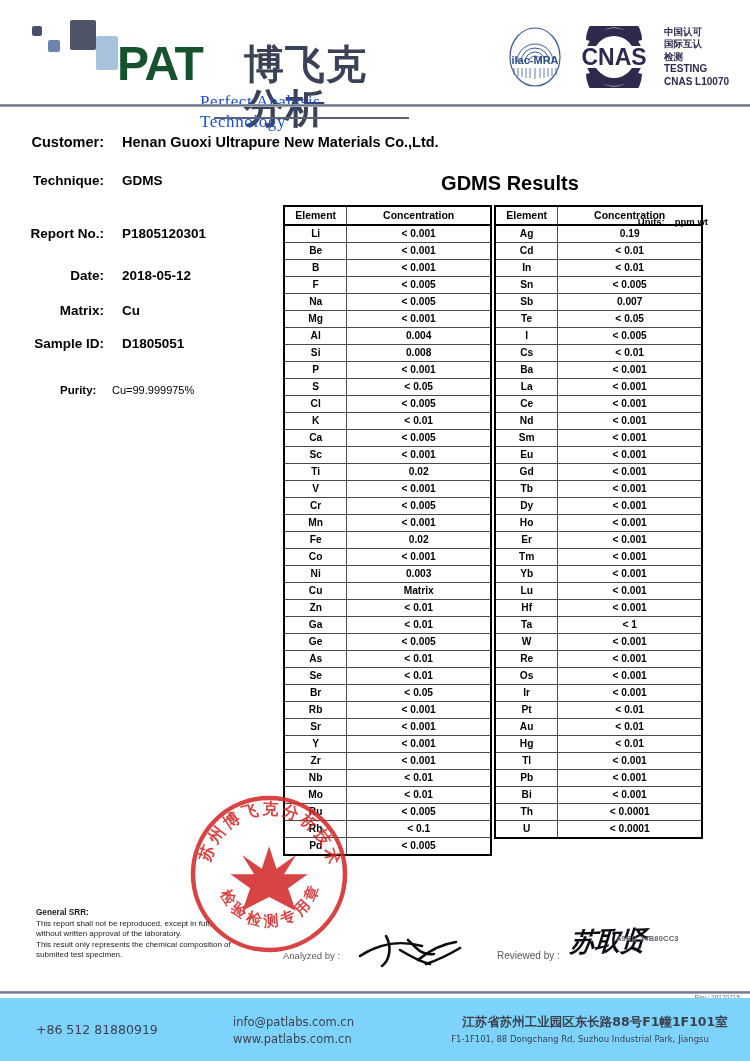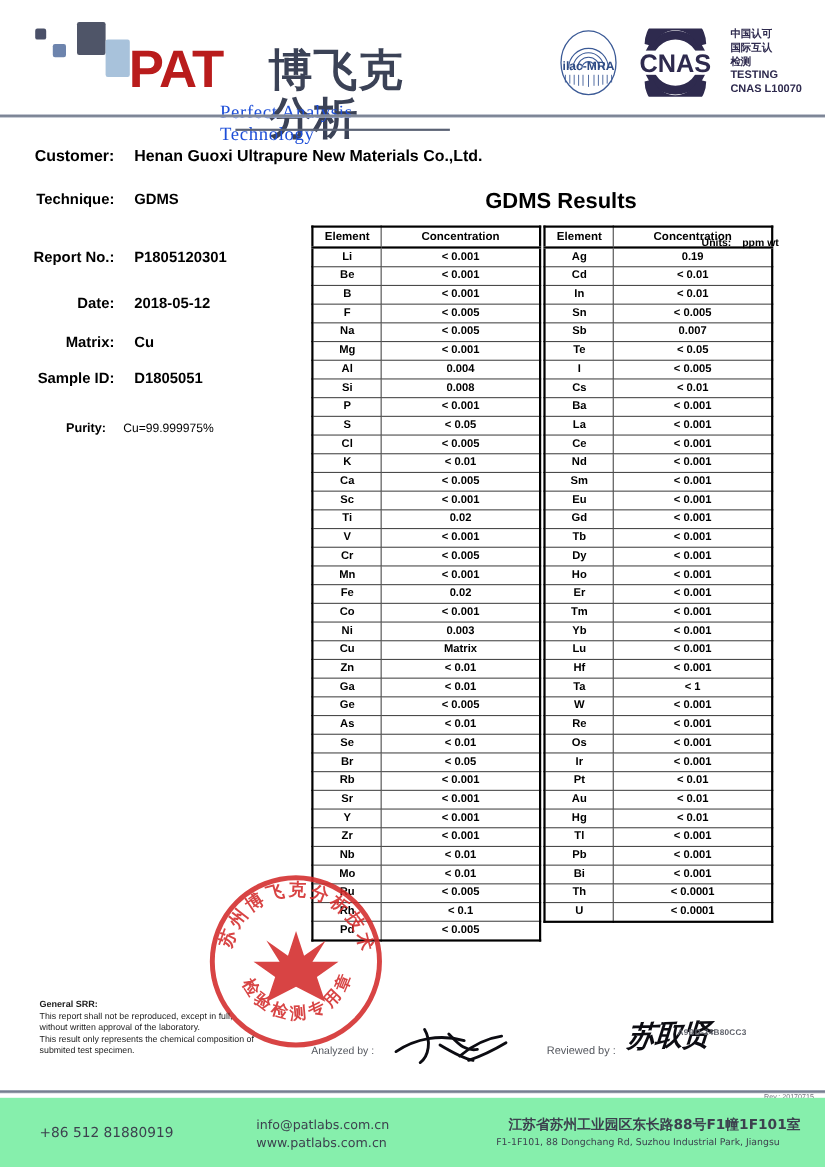--- a/index.html
+++ b/index.html
@@ -34,21 +34,21 @@
   .sq { position: absolute; border-radius: 2px; }
 
   .logo-pat {
     position: absolute;
     left: 95px;
     top: 22px;
     font-family: "Liberation Sans", sans-serif;
     font-weight: bold;
     font-size: 48px;
     letter-spacing: -1px;
-    color: #b91c1c;
+    color: #14532d;
     line-height: 48px;
   }
   .logo-cn {
     position: absolute;
     left: 222px;
     top: 24px;
     font-family: "DejaVu Sans", sans-serif;
     font-weight: bold;
     font-size: 40px;
     color: #3b4256;
@@ -261,21 +261,21 @@
     background: linear-gradient(to bottom, #9aa2b3 0%, #6d7586 55%, #c3c8d3 100%);
   }
 
   
   .footer {
     position: absolute;
     left: 0;
     top: 998px;
     width: 750px;
     height: 63px;
-    background: #86efac;
+    background: #7dd3fc;
     color: #3c414e;
     font-family: "DejaVu Sans", sans-serif;
   }
   .f-phone {
     position: absolute;
     left: 36px;
     top: 24px;
     font-size: 12.5px;
   }
   .f-mail {

